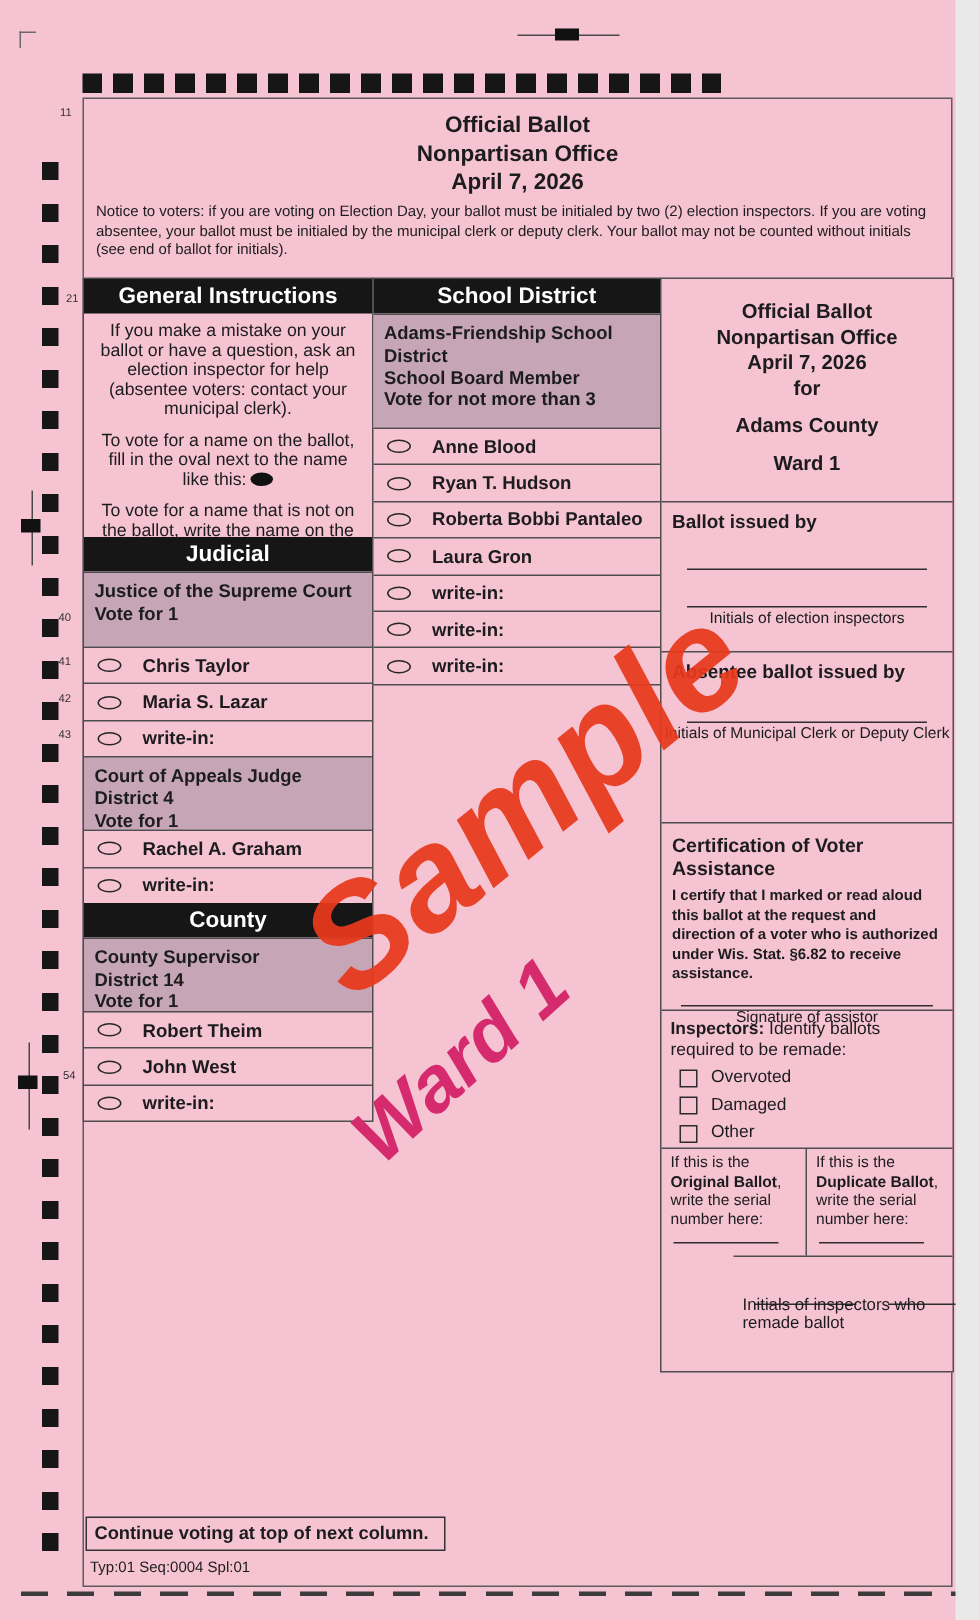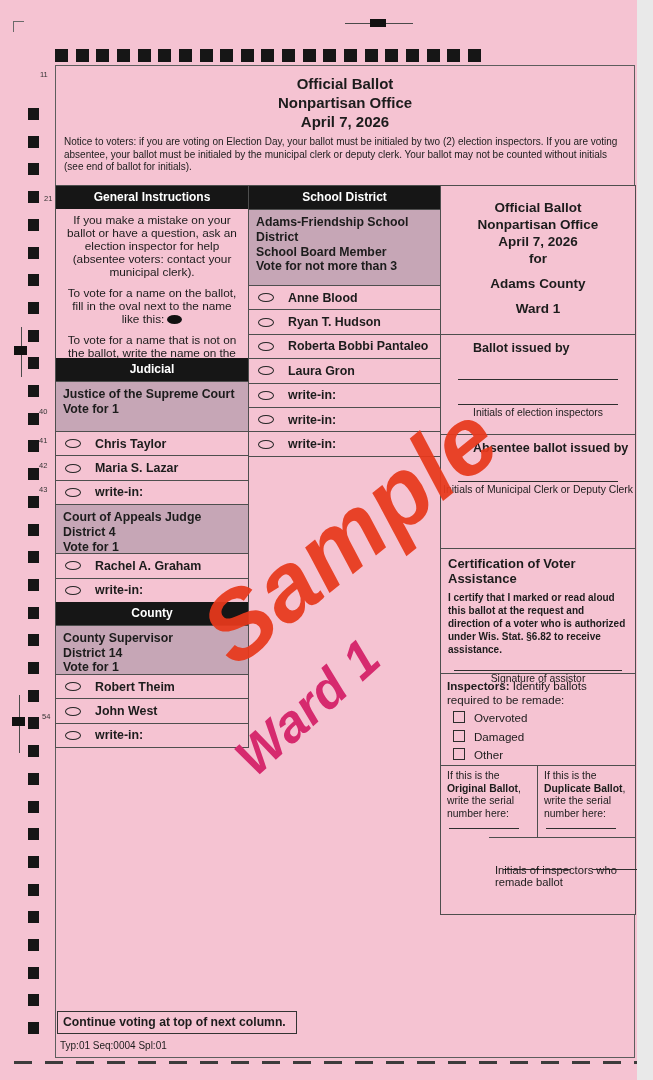--- a/index.html
+++ b/index.html
@@ -32,49 +32,49 @@
   .main-box { position:absolute; left:55px; top:65px; width:580px; height:993px;
     border:1px solid #5d5d5d; }
   .ballot-title { text-align:center; font-weight:bold; font-size:15px; line-height:1.25; padding-top:9px; }
   .notice { font-size:10px; line-height:1.24; padding:5px 8px 0 8px; }
   
   .col { position:absolute; background:var(--paper,#f5c3d2); }
   .col1 { left:55px; top:185px; width:194px; border:1px solid #4e4e4e; }
   .col2 { left:248px; top:185px; width:193px; border:1px solid #4e4e4e; }
   .col3 { left:440px; top:185px; width:196px; height:730px; border:1px solid #4e4e4e; }
   .bar { background:var(--bar,#161616); color:#fff; font-weight:bold; text-align:center;
-    font-size:12px; height:23px; line-height:23px; }
+    font-size:15px; height:23px; line-height:23px; }
   .gi-body { height:149px; font-size:11.8px; line-height:13px; padding:5px 7px 0 7px; overflow:hidden;text-align:center; }
   .gi-body p { margin-bottom:8px; }
   .contest { background:var(--contest,#c6a6b6); font-weight:bold; font-size:12.3px;
     line-height:1.2; padding:5px 7px; border-top:1px solid #4e4e4e; }
   .c2 { height:50px; } .c3 { height:49px; } .c4 { height:76px; }
   .cand { display:flex; align-items:center; height:24.4px; border-top:1px solid #4e4e4e;
     font-weight:bold; font-size:12.4px; padding-left:9px; }
   .oval { width:16px; height:9px; border:1.5px solid #262626; border-radius:50%;
     flex-shrink:0; margin-right:14px; background:transparent; }
   .oval-filled { display:inline-block; width:15px; height:9px; border-radius:50%;
     background:#111; vertical-align:middle; margin-left:3px; }
   
   .rp-sec { border-top:1px solid #4e4e4e; position:relative; }
   .rp-sec:first-child { border-top:none; }
   .rp-title { height:148px; text-align:center; font-weight:bold; font-size:13.5px;
     line-height:17px; padding-top:13px; }
   .rp-gap { height:8px; }
   .rp-issued { height:100px; } .rp-absentee { height:114px; }
-  .rp-label { font-weight:bold; font-size:12.6px; padding:6px 0 0 7px;margin-left:25px; }
+  .rp-label { font-weight:bold; font-size:12.6px; padding:6px 0 0 7px; }
   .sigline { border-bottom:1.5px solid #2e2e2e; margin:0 auto; }
   .sl-wide { width:160px; }
   .caption { font-size:10.4px; text-align:center; margin-top:2px; }
   .rp-cert { height:125px; }
   .cert-title { font-weight:bold; font-size:13px; padding:7px 0 0 7px; }
   .cert-body { font-size:10px; line-height:13px; padding:5px 7px 0 7px;font-weight:bold; }
   .rp-official { height:243px; border-top:1px solid #4e4e4e; }
   .ou-inspectors { height:91px; padding:5px 6px 0 6px; font-size:11.6px; line-height:13.5px; }
-  .cb-row { display:flex; align-items:flex-start; margin:5px 0 0 6px; }
+  .cb-row { display:flex; align-items:flex-end; margin:5px 0 0 6px; }
   .cb { width:12px; height:12px; border:1.5px solid #2c2c2c; margin-right:9px; flex-shrink:0; }
   .cb-label { font-size:11.6px; }
   .ou-serial { display:flex; height:72px; border-top:1px solid #4e4e4e; }
   .ou-cell { width:50%; padding:4px 5px 0 6px; font-size:10.4px; line-height:12.6px; position:relative; }
   .ou-cell.first { border-right:1px solid #4e4e4e; }
   .ou-cell .sigline { position:absolute; bottom:8px; left:8px; width:70px; margin:0; }
   .ou-remade { height:56px; border-top:1px solid #4e4e4e; position:relative;margin-left:48px; }
   .ou-remade .line-a { position:absolute; bottom:23px; left:14px; width:68px; }
   .ou-remade .line-b { position:absolute; bottom:23px; left:103px; width:68px; }
   .remade-caption { position:absolute; bottom:5px; left:6px; font-size:11.2px; }

